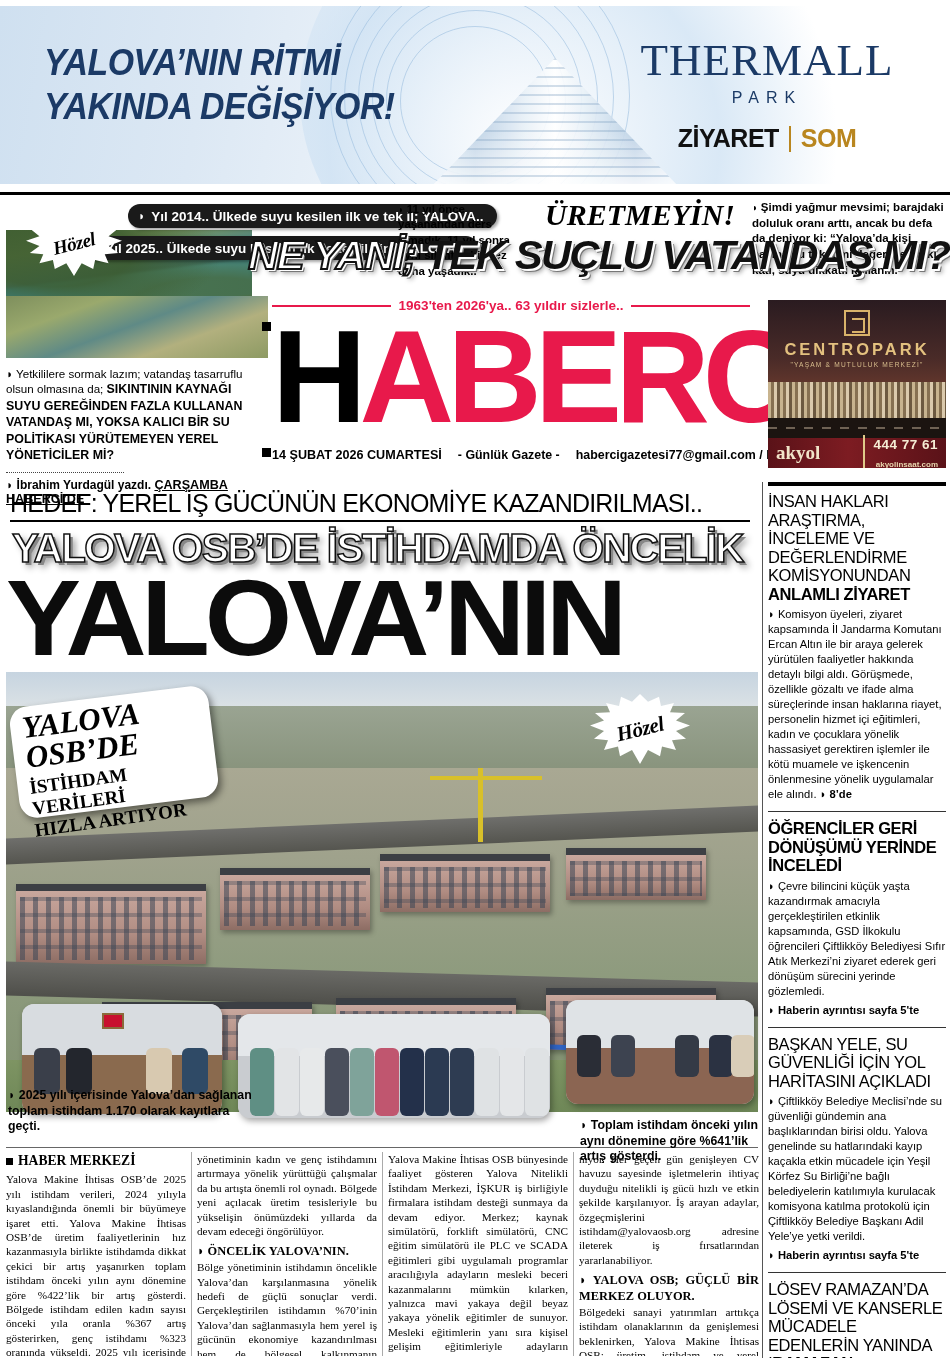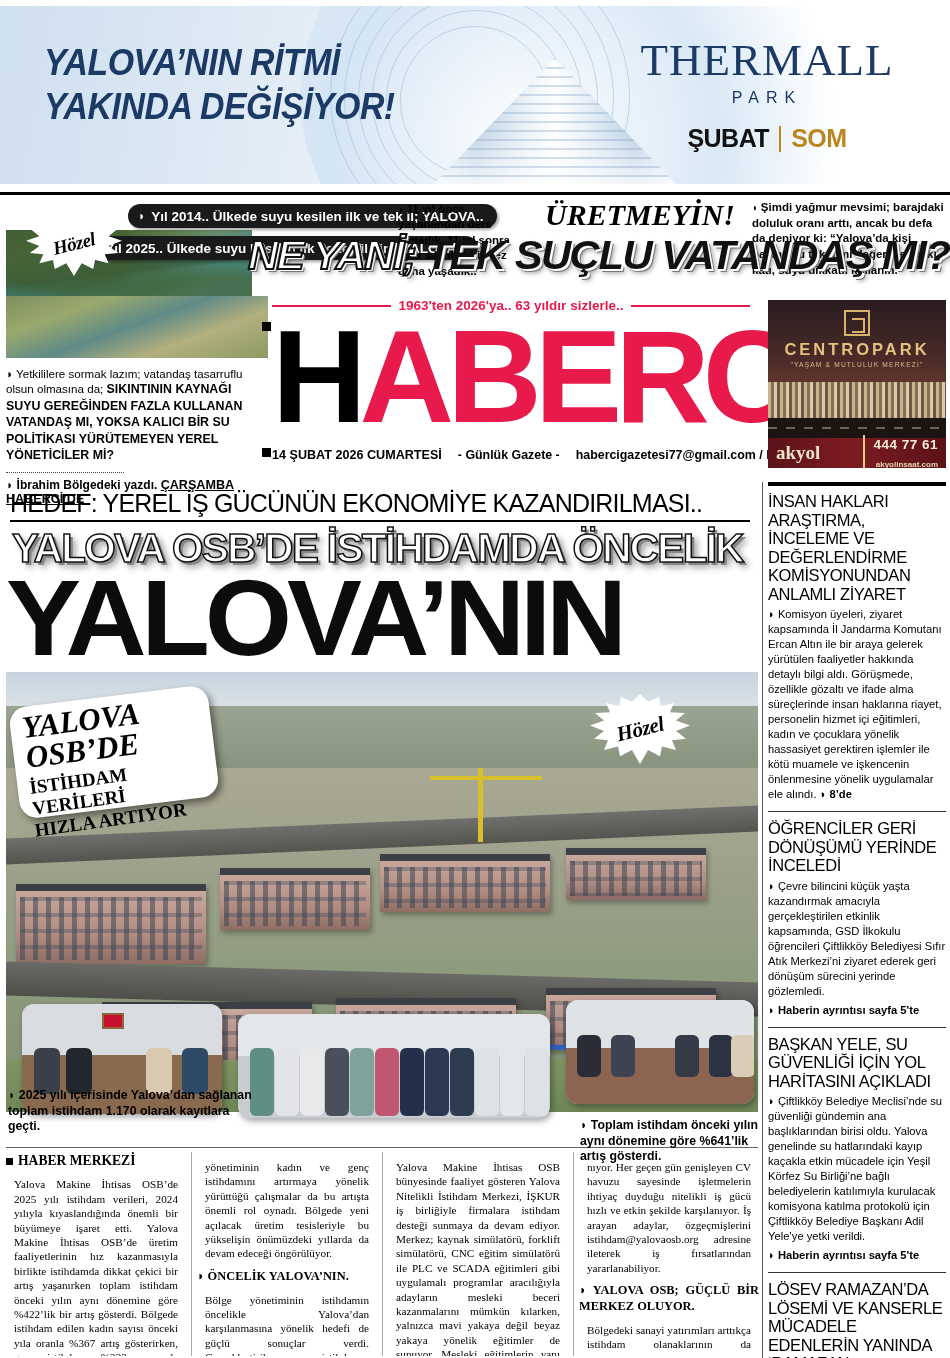--- a/index.html
+++ b/index.html
@@ -328,30 +328,30 @@
     font-family:"Liberation Serif", serif; font-size:11.2px; line-height:1.285;
     text-align:justify;
   }
   .bcol.c1 { left:0; }
   .bcol.c2 { left:191px; }
   .bcol.c3 { left:382px; }
   .bcol.c4 { left:573px; }
   .bcol .srcline { font-weight:700; font-size:13.6px; margin-bottom:3px; }
   .bcol .srcline .sq { display:inline-block; width:7px; height:7px; background:#000; margin-right:5px; }
   .bcol .sub { font-weight:700; font-size:12.4px; margin-top:6px; }
-  .bcol p { margin:8px; }
+  .bcol p { margin:0; }
   .colsep { position:absolute; top:0; width:1px; height:204px; background:#aaa; }
 
   
   .sidebar { position:absolute; left:768px; top:482px; width:178px; height:876px; }
   .sb-sep { border-top:1px solid #333; margin:9px 0 7px; }
   .sb-h {
     font-size:16.5px; line-height:18.5px; font-weight:400; letter-spacing:-0.4px;
   }
-  .sb-h b { font-weight:400; }
+  .sb-h b { font-weight:700; }
   .sb-p {
     font-size:11.2px; line-height:1.34; margin-top:4px; text-align:left;
   }
   .sb-p b { font-weight:800; }
   .sb-top-rule { height:4px; background:#000; margin-bottom:6px; }
 
   .vline { position:absolute; top:482px; left:762px; width:1px; height:876px; background:#555; }
   .hline-body { position:absolute; left:6px; top:1147px; width:752px; height:1px; background:#666; }
   .hline-strip { position:absolute; left:0; top:192px; width:950px; height:3px; background:#000; }
 </style>
@@ -373,21 +373,21 @@
     <div class="tp-building"></div>
     <div class="topad-title">
       <div>YALOVA’NIN RİTMİ</div>
       <div>YAKINDA DEĞİŞİYOR!</div>
     </div>
     <div class="thermall">
       <div class="tm-main">THERMALL</div>
       <div class="tm-sub">PARK</div>
     </div>
     <div class="binbaysom">
-      <span class="binbay">ŞUBAT</span>
+      <span class="binbay">ZİYARET</span>
       <span class="bbar"></span>
       <span class="som">SOM</span>
     </div>
   </div>
 
   <div class="hline-strip"></div>
 
   <div class="strip">
     <div class="dambox"></div>
 
@@ -426,21 +426,21 @@
   <div class="masthead">
 
     <div class="mh-left">
       <div class="mh-photo"></div>
       <div class="mh-lead">
         <span>◗ </span><span>Yetkililere sormak lazım; vatandaş tasarruflu olsun olmasına da;</span>
         <b>SIKINTININ KAYNAĞI SUYU GEREĞİNDEN FAZLA KULLANAN VATANDAŞ MI, YOKSA KALICI BİR SU POLİTİKASI YÜRÜTEMEYEN YEREL YÖNETİCİLER Mİ?</b>
       </div>
       <div class="mh-dots"></div>
       <div class="mh-by">
-        <span>◗ </span><span>İbrahim Bölgedeki yazdı.</span>
+        <span>◗ </span><span>İbrahim Yurdagül yazdı.</span>
         <u>ÇARŞAMBA HABERCİ’DE</u>
       </div>
     </div>
 
     <div class="mh-logo-wrap">
       <div class="mh-bullet-l"></div>
       <div class="mh-bullet-b"></div>
       <div class="mh-tagline-row">
         <span class="ln"></span>
         <span class="mh-tagline">1963'ten 2026'ya.. 63 yıldır sizlerle..</span>

